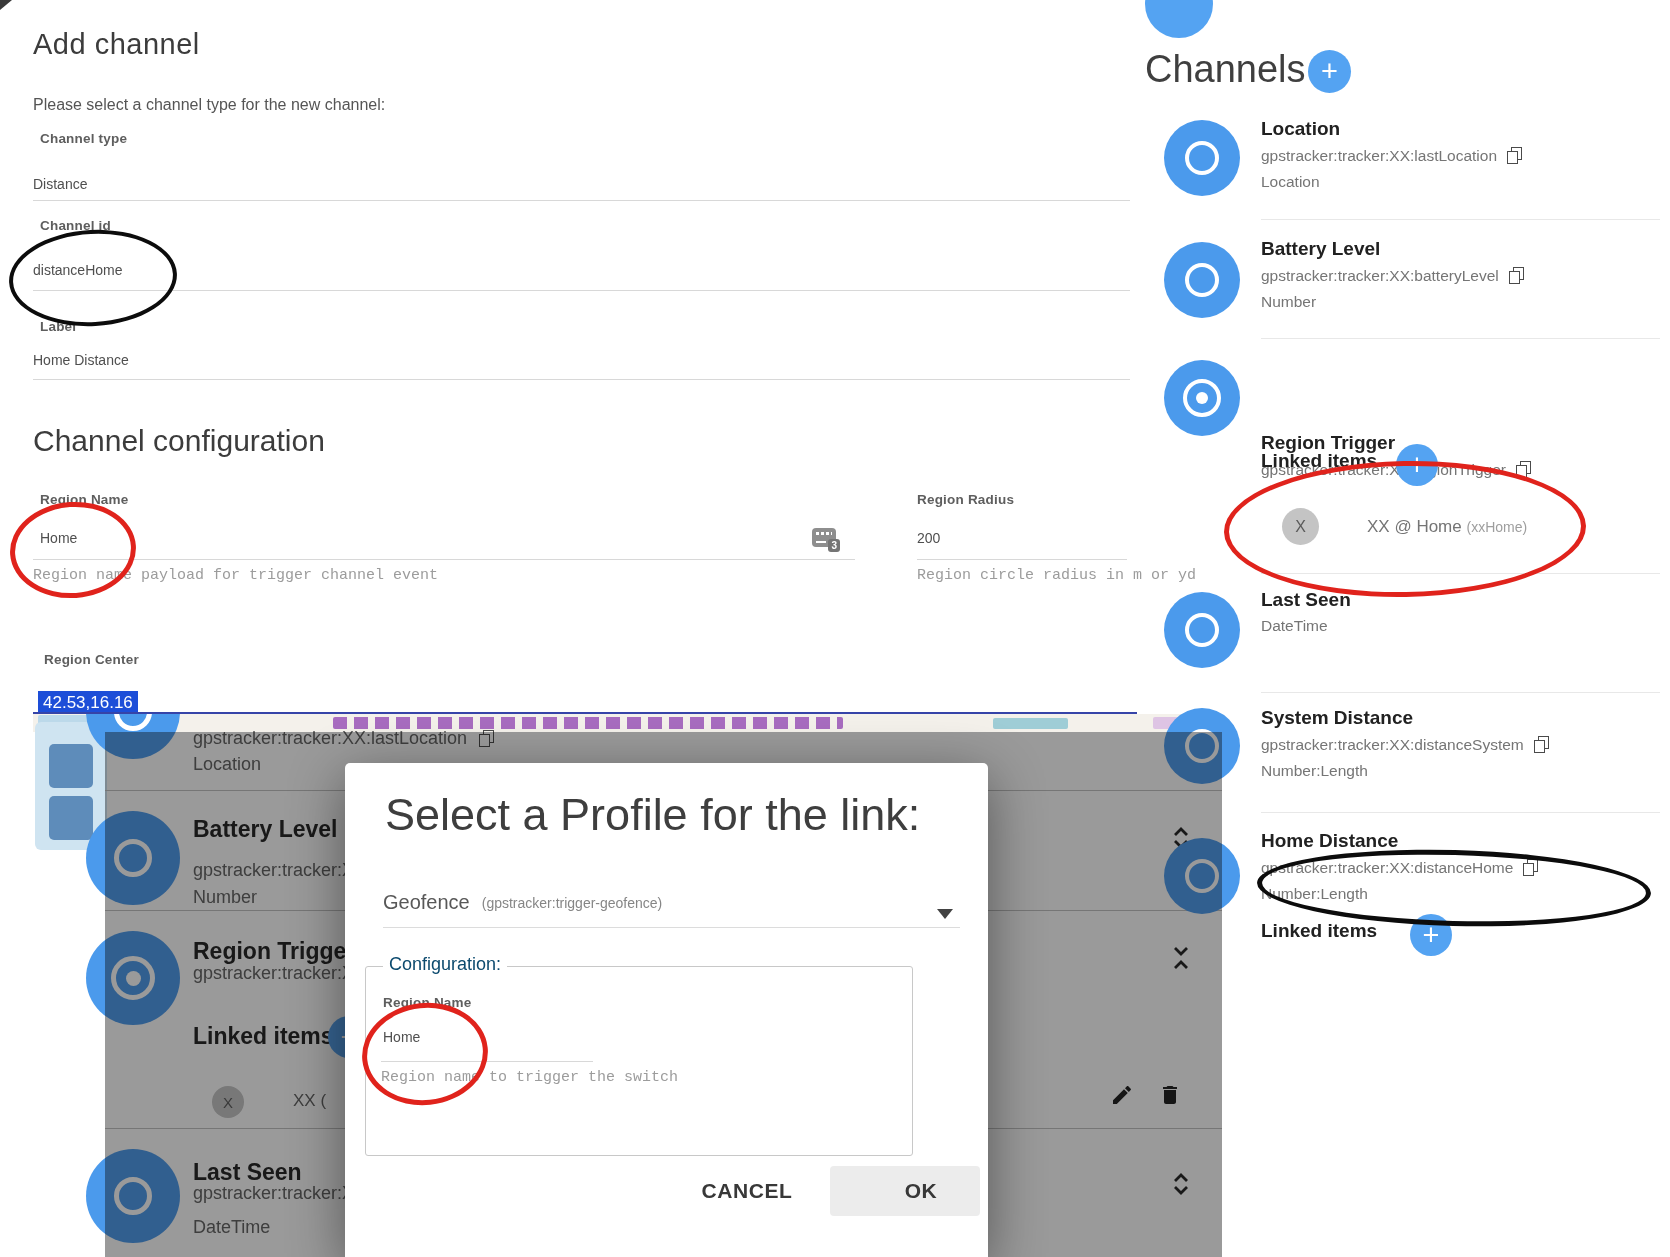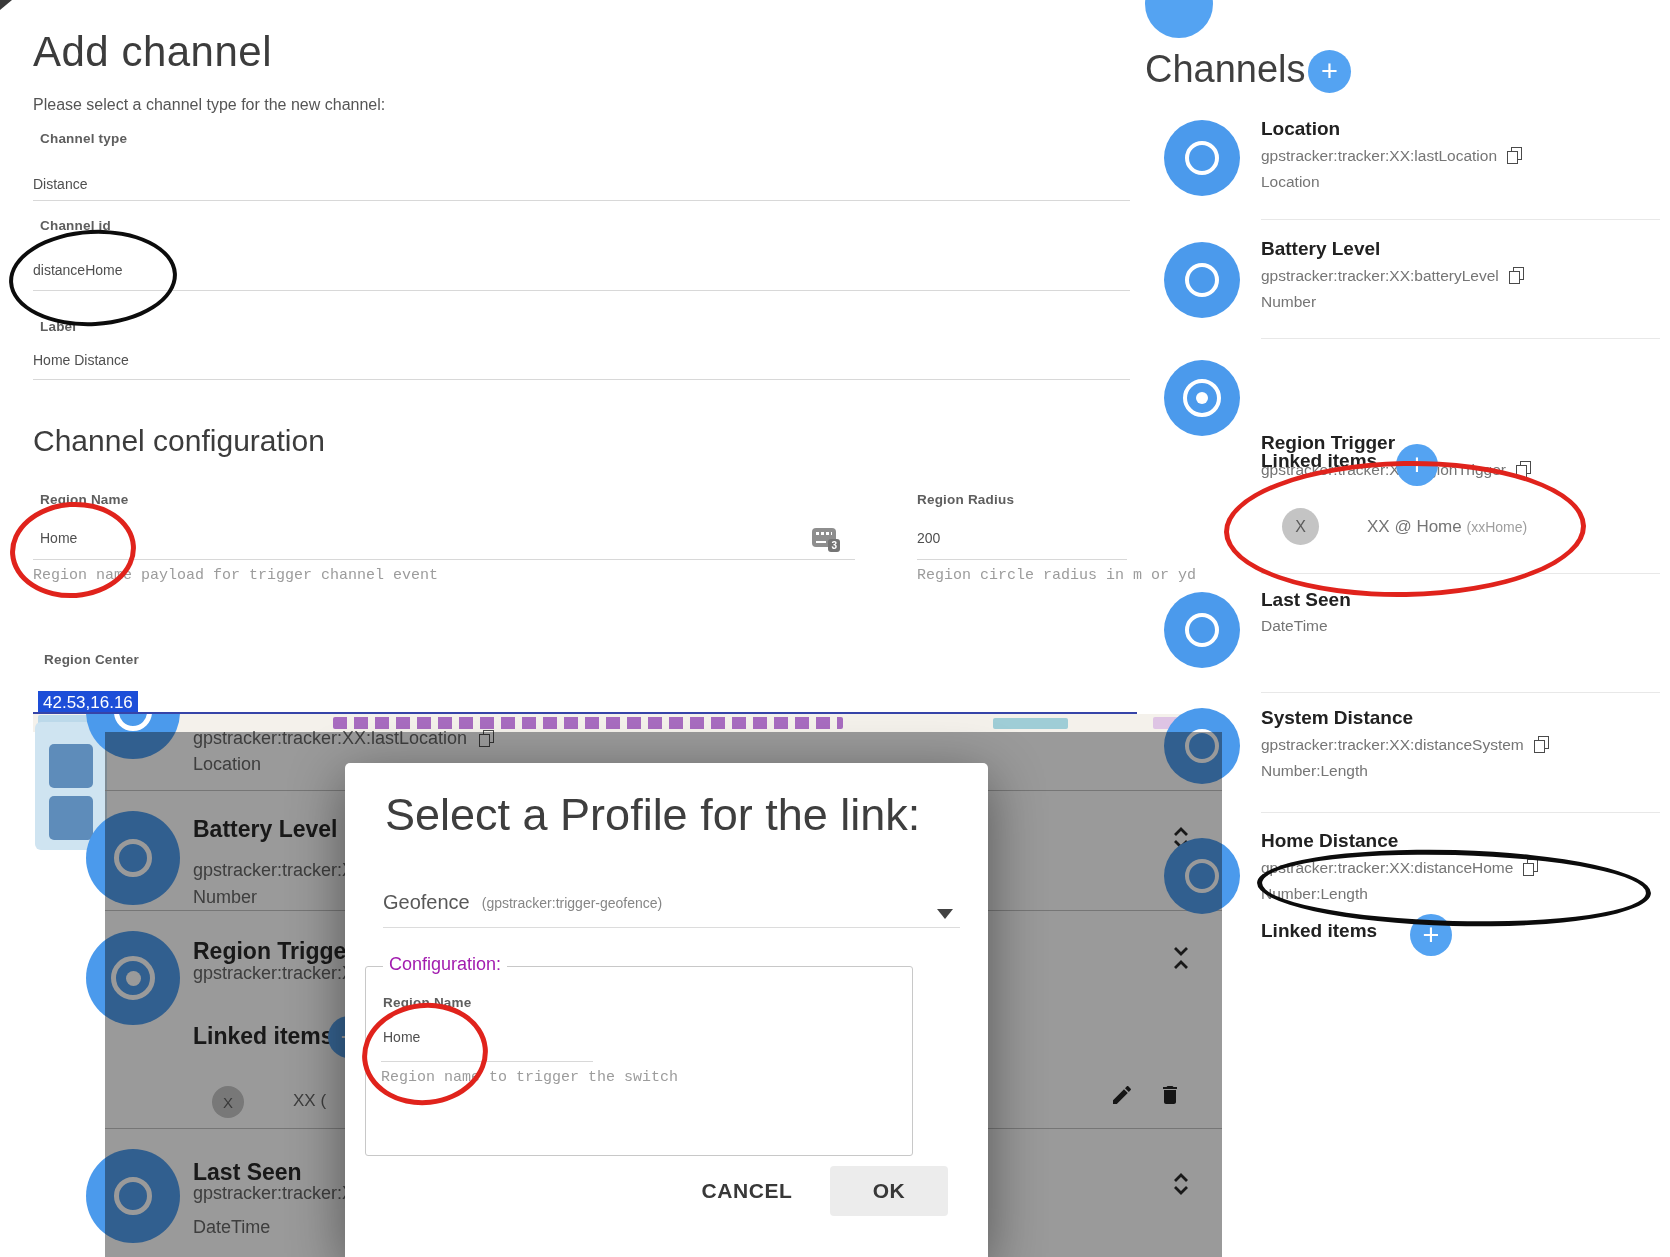--- a/index.html
+++ b/index.html
@@ -1,20 +1,20 @@
 <!DOCTYPE html>
 <html><head>
 <meta charset="utf-8">
 <style>
   html,body{margin:0;padding:0;}
   body{width:1670px;height:1257px;position:relative;overflow:hidden;background:#fff;
        font-family:"Liberation Sans", sans-serif;color:#4d4d4d;}
   .abs{position:absolute;}
   
-  .h1{font-size:42px;font-weight:400;color:#3c3c3c;letter-spacing:.5px;}
+  .h1{font-size:29px;font-weight:400;color:#3c3c3c;letter-spacing:.5px;}
   .h2{font-size:30px;font-weight:400;color:#3c3c3c;}
   .intro{font-size:16px;color:#555;}
   .flabel{font-size:13.5px;font-weight:700;color:#5e5e5e;letter-spacing:.2px;}
   .fvalue{font-size:14px;color:#4f4f4f;}
   .fhint{font-size:15px;color:#9c9c9c;font-family:Liberation Mono, monospace;}
   .uline{height:1px;background:#d8d8d8;}
   .focusline{height:3px;background:#3644A8;}
   .selval{background:#1d4ed8;color:#fff;font-size:17px;padding:2px 5px;display:inline-block;}
   
   .kbd{width:24px;height:19px;background:#8e8e8e;border-radius:4px;position:relative;}
@@ -54,21 +54,21 @@
   .modal{position:absolute;left:345px;top:763px;width:643px;height:494px;background:#fff;
          border-radius:5px 5px 0 0;box-shadow:0 14px 55px rgba(0,0,0,.45);}
   .m-title{position:absolute;left:40px;top:26px;font-size:45px;font-weight:300;color:#3e3e3e;white-space:nowrap;}
   .m-sel{position:absolute;left:38px;top:128px;display:flex;align-items:center;gap:12px;cursor:pointer;}
   .m-sel .v{font-size:20px;color:#585858;}
   .m-sel .d{font-size:14px;color:#868686;}
   .tri{position:absolute;left:592px;top:146px;width:0;height:0;border-left:8px solid transparent;
        border-right:8px solid transparent;border-top:10px solid #424242;}
   .m-uline{position:absolute;left:38px;top:164px;width:577px;height:1px;background:#dcdcdc;}
   .fset{position:absolute;left:20px;top:203px;width:546px;height:188px;border:1px solid #c8c8c8;border-radius:3px;}
-  .fset .legend{position:absolute;left:17px;top:-13px;background:#fff;padding:0 6px;font-size:18px;color:#a21caf;}
+  .fset .legend{position:absolute;left:17px;top:-13px;background:#fff;padding:0 6px;font-size:18px;color:#0c4a6e;}
   .btn-text{font-size:21px;font-weight:700;color:#383838;letter-spacing:.6px;display:flex;
             align-items:center;justify-content:center;cursor:pointer;position:absolute;}
   .btn-ok{background:#ececec;border-radius:4px;}
   
   .ell{position:absolute;border-radius:50%;pointer-events:none;}
   .ell.red{border:5px solid #E0231C;}
   .ell.black{border:4.5px solid #0C0C0C;}
   .frag{position:absolute;border-radius:2px;}
   .nowrap{white-space:nowrap;}
 </style>
@@ -329,20 +329,20 @@
 
   <div class="fset">
     <div class="legend">Configuration:</div>
     <div class="abs flabel" style="left:17px;top:28px;">Region Name</div>
     <div class="abs fvalue" style="left:17px;top:62px;">Home</div>
     <div class="abs uline" style="left:15px;top:94px;width:212px;"></div>
     <div class="abs fhint" style="left:15px;top:102px;">Region name to trigger the switch</div>
   </div>
 
   <div class="btn-text" style="left:342px;top:404px;width:120px;height:48px;">CANCEL</div>
-  <div class="btn-text btn-ok" style="left:485px;top:403px;width:118px;height:50px;">OK</div>
+  <div class="btn-text btn-ok" style="left:485px;top:403px;width:118px;height:50px;padding-left:32px;">OK</div>
 </div>
 
 <div class="ell black" style="left:9px;top:230px;width:160px;height:88px;transform:rotate(-3deg);"></div>
 <div class="ell red" style="left:10px;top:502px;width:116px;height:86px;transform:rotate(-4deg);"></div>
 <div class="ell red" style="left:1224px;top:461px;width:352px;height:126px;transform:rotate(-1deg);"></div>
 <div class="ell black" style="left:1257px;top:850px;width:384px;height:66px;transform:rotate(1.5deg);border-width:5px;"></div>
 <div class="ell red" style="left:362px;top:1003px;width:116px;height:92px;transform:rotate(-6deg);border-width:5.5px;"></div>
 
 </body></html>

